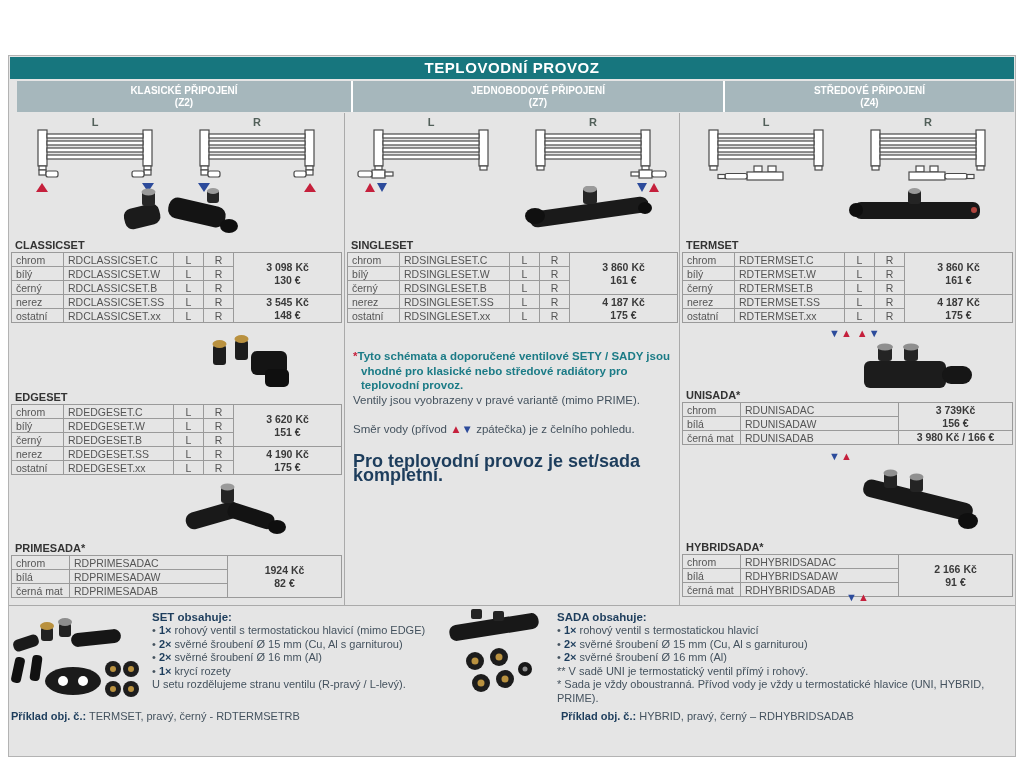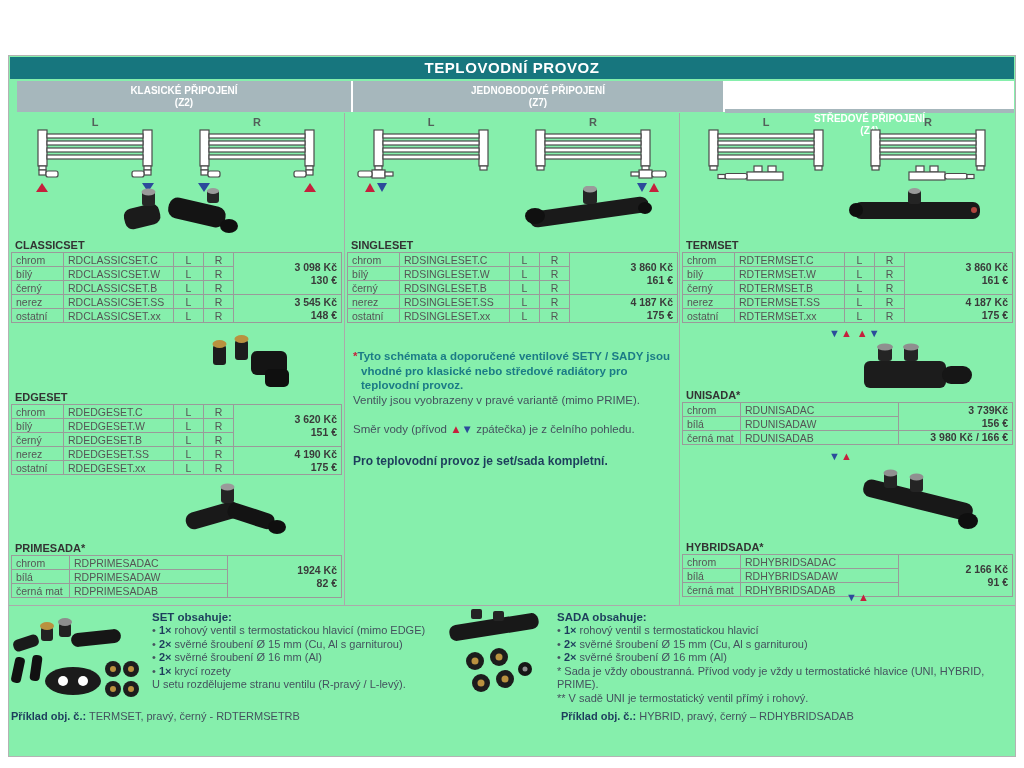--- a/index.html
+++ b/index.html
@@ -1,58 +1,58 @@
 <!DOCTYPE html>
 <html><head>
 <meta charset="utf-8">
 <style>
   * { margin:0; padding:0; box-sizing:border-box; }
   html,body { width:1024px; height:768px; background:#fff; overflow:hidden;
               font-family:"Liberation Sans", sans-serif; }
   .page { position:absolute; left:8px; top:55px; width:1008px; height:702px;
-          border:1px solid #b3b3b3; background:#86efac; }
+          border:1px solid #b3b3b3; background:#e5e5e5; }
   .abs { position:absolute; }
 
   .title-bar { position:absolute; left:1px; right:1px; top:1px; height:22px;
                background:#17767E; color:#fff; text-align:center;
                font-size:15px; font-weight:bold; line-height:22px; letter-spacing:.6px; }
   .head-row { position:absolute; top:25px; left:8px; right:1px; height:31px;
               display:flex; gap:2px; background:#fff; }
   .head-cell { background:#A6B7BC; color:#fff; text-align:center;
                font-size:10px; font-weight:bold; padding-top:4px; line-height:12px; }
-  .hc1 { width:334px; } .hc2 { width:370px; } .hc3 { flex:1;margin-top:28px; }
+  .hc1 { width:334px; } .hc2 { width:370px; } .hc3 { flex:1; }
 
   .main { position:absolute; top:57px; left:0; width:100%; height:493px;
           display:flex; border-bottom:1px solid #aaa; }
   .col { position:relative; height:100%; }
   .col1 { width:336px; border-right:1px solid #aaa; }
   .col2 { width:335px; border-right:1px solid #aaa; }
   .col3 { flex:1; }
 
   .diag-pair { position:absolute; top:3px; left:11px; display:flex; gap:12px; }
   .diag { width:150px; text-align:center; }
   .diag-label { height:12px; font-size:11px; font-weight:bold; color:#52605A; line-height:12px; }
 
   .plabel { font-size:11px; font-weight:bold; color:#333; line-height:13px; margin-left:6px; }
 
   .ptable { border-collapse:collapse; width:331px; margin-left:2px;
             font-size:10.5px; color:#555; table-layout:fixed; }
   .ptable td { border:1px solid #9a9a9a; height:14px; padding:0 4px; overflow:hidden; white-space:nowrap; }
   .ptable td.lr { text-align:center; padding:0; }
-  .ptable td.price { text-align:right; font-weight:bold; color:#3a3a3a; line-height:13px;margin-top:11px; }
+  .ptable td.price { text-align:center; font-weight:bold; color:#3a3a3a; line-height:13px;margin-top:11px; }
 
   .arrows { font-size:11px; letter-spacing:1px; line-height:11px; }
   .arr-r { color:#C5203C; } .arr-b { color:#2C4B9B; }
 
   .notes { font-size:11.5px; color:#44525E; line-height:14.5px; }
   .notes .n1 { color:#1B7B86; font-weight:bold; padding-left:8px; text-indent:-8px; margin-bottom:0; }
   .red-star { color:#C5203C; font-weight:bold; }
   .notes .n2 { margin-bottom:15px; }
   .notes .n3 { margin-bottom:17px; }
-  .notes .n4 { color:#1D3D5C; font-weight:bold; font-size:12px; }
+  .notes .n4 { color:#1D3D5C; font-weight:bold; font-size:18px; }
 
   .info-head { font-size:11.5px; font-weight:bold; color:#1D3D5C; line-height:14px; }
   .info-item { font-size:11px; color:#44525E; line-height:13.5px; }
   .info-item::before { content:"• "; color:#44525E; }
   .info-item b { color:#1D3D5C; }
   .info-note { font-size:11px; color:#44525E; line-height:13.5px; }
   .footer-line { font-size:11px; color:#44525E; }
   .footer-line b { color:#1D3D5C; }
 </style>
 </head>
@@ -644,22 +644,22 @@
         <circle cx="64" cy="70" r="3.5" fill="#B9913F"></circle>
       <circle cx="84" cy="60" r="7" fill="#161616"></circle>
         <circle cx="84" cy="60" r="2.5" fill="#8d8d8d"></circle>
     </svg>
 
     <div class="abs" style="top:3px;left:548px;width:462px">
       <div class="info-head">SADA obsahuje:</div>
       <div class="info-item"><b>1×</b><span> rohový ventil s termostatickou hlavicí</span></div>
       <div class="info-item"><b>2×</b><span> svěrné šroubení Ø 15 mm (Cu, Al s garniturou)</span></div>
       <div class="info-item"><b>2×</b><span> svěrné šroubení Ø 16 mm (Al)</span></div>
+      <div class="info-note">** V sadě UNI je termostatický ventil přímý i rohový.</div>
       <div class="info-note">* Sada je vždy oboustranná. Přívod vody je vždy u termostatické hlavice (UNI, HYBRID, PRIME).</div>
-      <div class="info-note">** V sadě UNI je termostatický ventil přímý i rohový.</div>
     </div>
 
     <div class="footer-line abs" style="top:103px;left:2px">
       <b>Příklad obj. č.:</b><span> TERMSET, pravý, černý - RDTERMSETRB</span>
     </div>
     <div class="footer-line abs" style="top:103px;left:552px">
       <b>Příklad obj. č.:</b><span> HYBRID, pravý, černý – RDHYBRIDSADAB</span>
     </div>
   </div>
 

